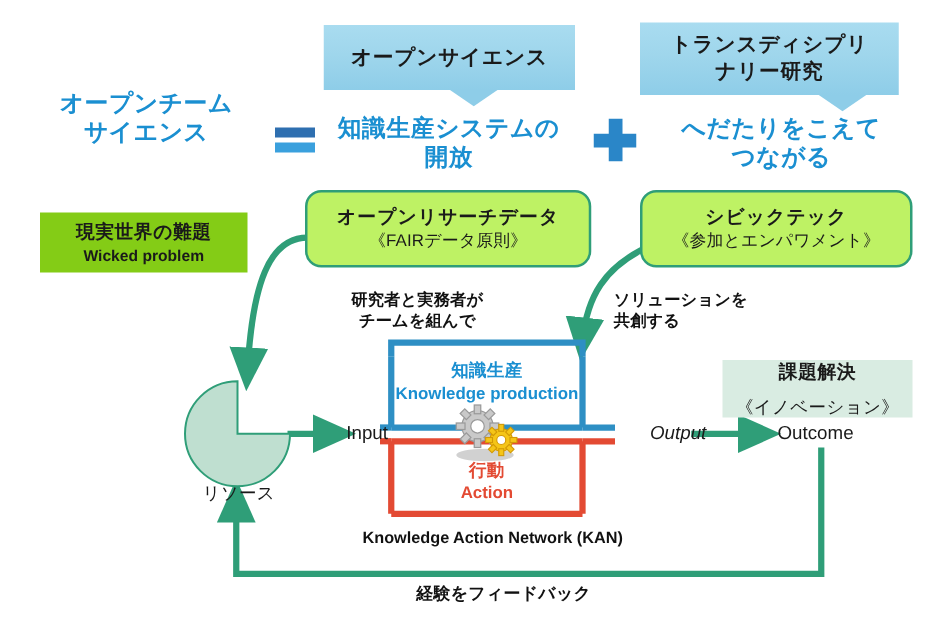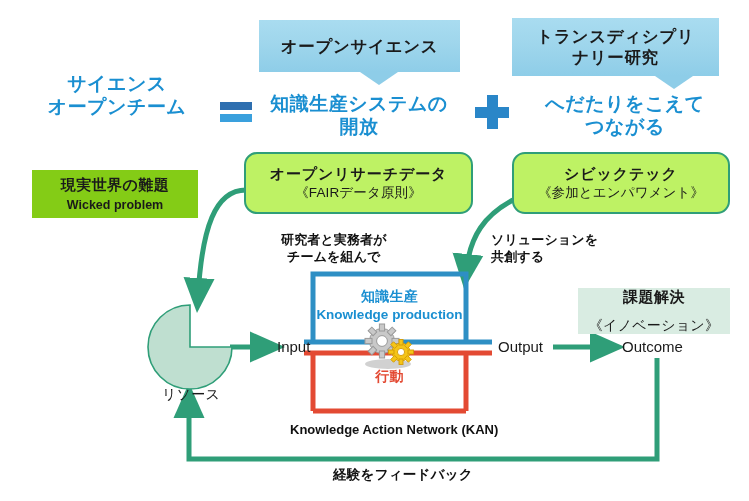--- a/index.html
+++ b/index.html
@@ -237,22 +237,22 @@
 
   <div class="abs" style="left:512px; top:18px; width:207px;">
     <div class="callout" style="height:58px; font-size:16.5px; flex-direction:column;">
       <span>トランスディシプリ</span>
       <span>ナリー研究</span>
     </div>
     <div class="callout-tail" style="margin-left:143px;"></div>
   </div>
 
   <div class="abs headline" style="left:14px; top:72px; width:206px;">
+    <span class="hl-big">オープンチーム</span>
     <span class="hl-big">サイエンス</span>
-    <span class="hl-big">オープンチーム</span>
   </div>
 
   <div class="abs" style="left:220px; top:102px; width:32px; height:22px;" title="=">
     <div class="abs" style="left:0; top:0; width:32px; height:8px; background:#2e6fb0;"></div>
     <div class="abs" style="left:0; top:12px; width:32px; height:8px; background:#3aa0dd;"></div>
   </div>
 
   <div class="abs headline" style="left:248px; top:92px; width:222px;">
     <span class="hl-big">知識生産システムの</span>
     <span class="hl-big">開放</span>
@@ -325,25 +325,26 @@
         <rect x="-2" y="-12.5" width="4" height="5.5" transform="rotate(45)"></rect>
         <rect x="-2" y="7" width="4" height="5.5" transform="rotate(45)"></rect>
         <rect x="-12.5" y="-2" width="5.5" height="4" transform="rotate(45)"></rect>
         <rect x="7" y="-2" width="5.5" height="4" transform="rotate(45)"></rect>
       </g>
       <circle cx="0" cy="0" r="3.6" fill="#ffffff" stroke="#d39a06" stroke-width="0.9"></circle>
     </g>
   </svg>
 
   <div class="abs kan-ac-jp" style="left:313px; top:368px; width:153px;">行動</div>
+  <div class="abs kan-ac-en" style="left:313px; top:386px; width:153px;">Action</div>
 
   <div class="abs kan-caption" style="left:290px; top:422px; width:199px;">Knowledge Action Network (KAN)</div>
 
   <div class="abs nodelabel" style="left:277px; top:338px;">Input</div>
-  <div class="abs nodelabel" style="left:498px; top:338px;">Output</div>
+  <div class="abs nodelabel" style="left:520px; top:338px;font-style:italic;">Output</div>
   <div class="abs nodelabel" style="left:622px; top:338px;">Outcome</div>
   <div class="abs smalllabel" style="left:160px; top:386px; width:62px; text-align:center;">リソース</div>
 
   <div class="abs mintbox" style="left:578px; top:288px; width:152px; height:46px;">
     <span class="mb-main">課題解決</span>
     <span class="mb-sub">《イノベーション》</span>
   </div>
 
   <div class="abs feedback-label" style="left:333px; top:466px;">経験をフィードバック</div>
 

